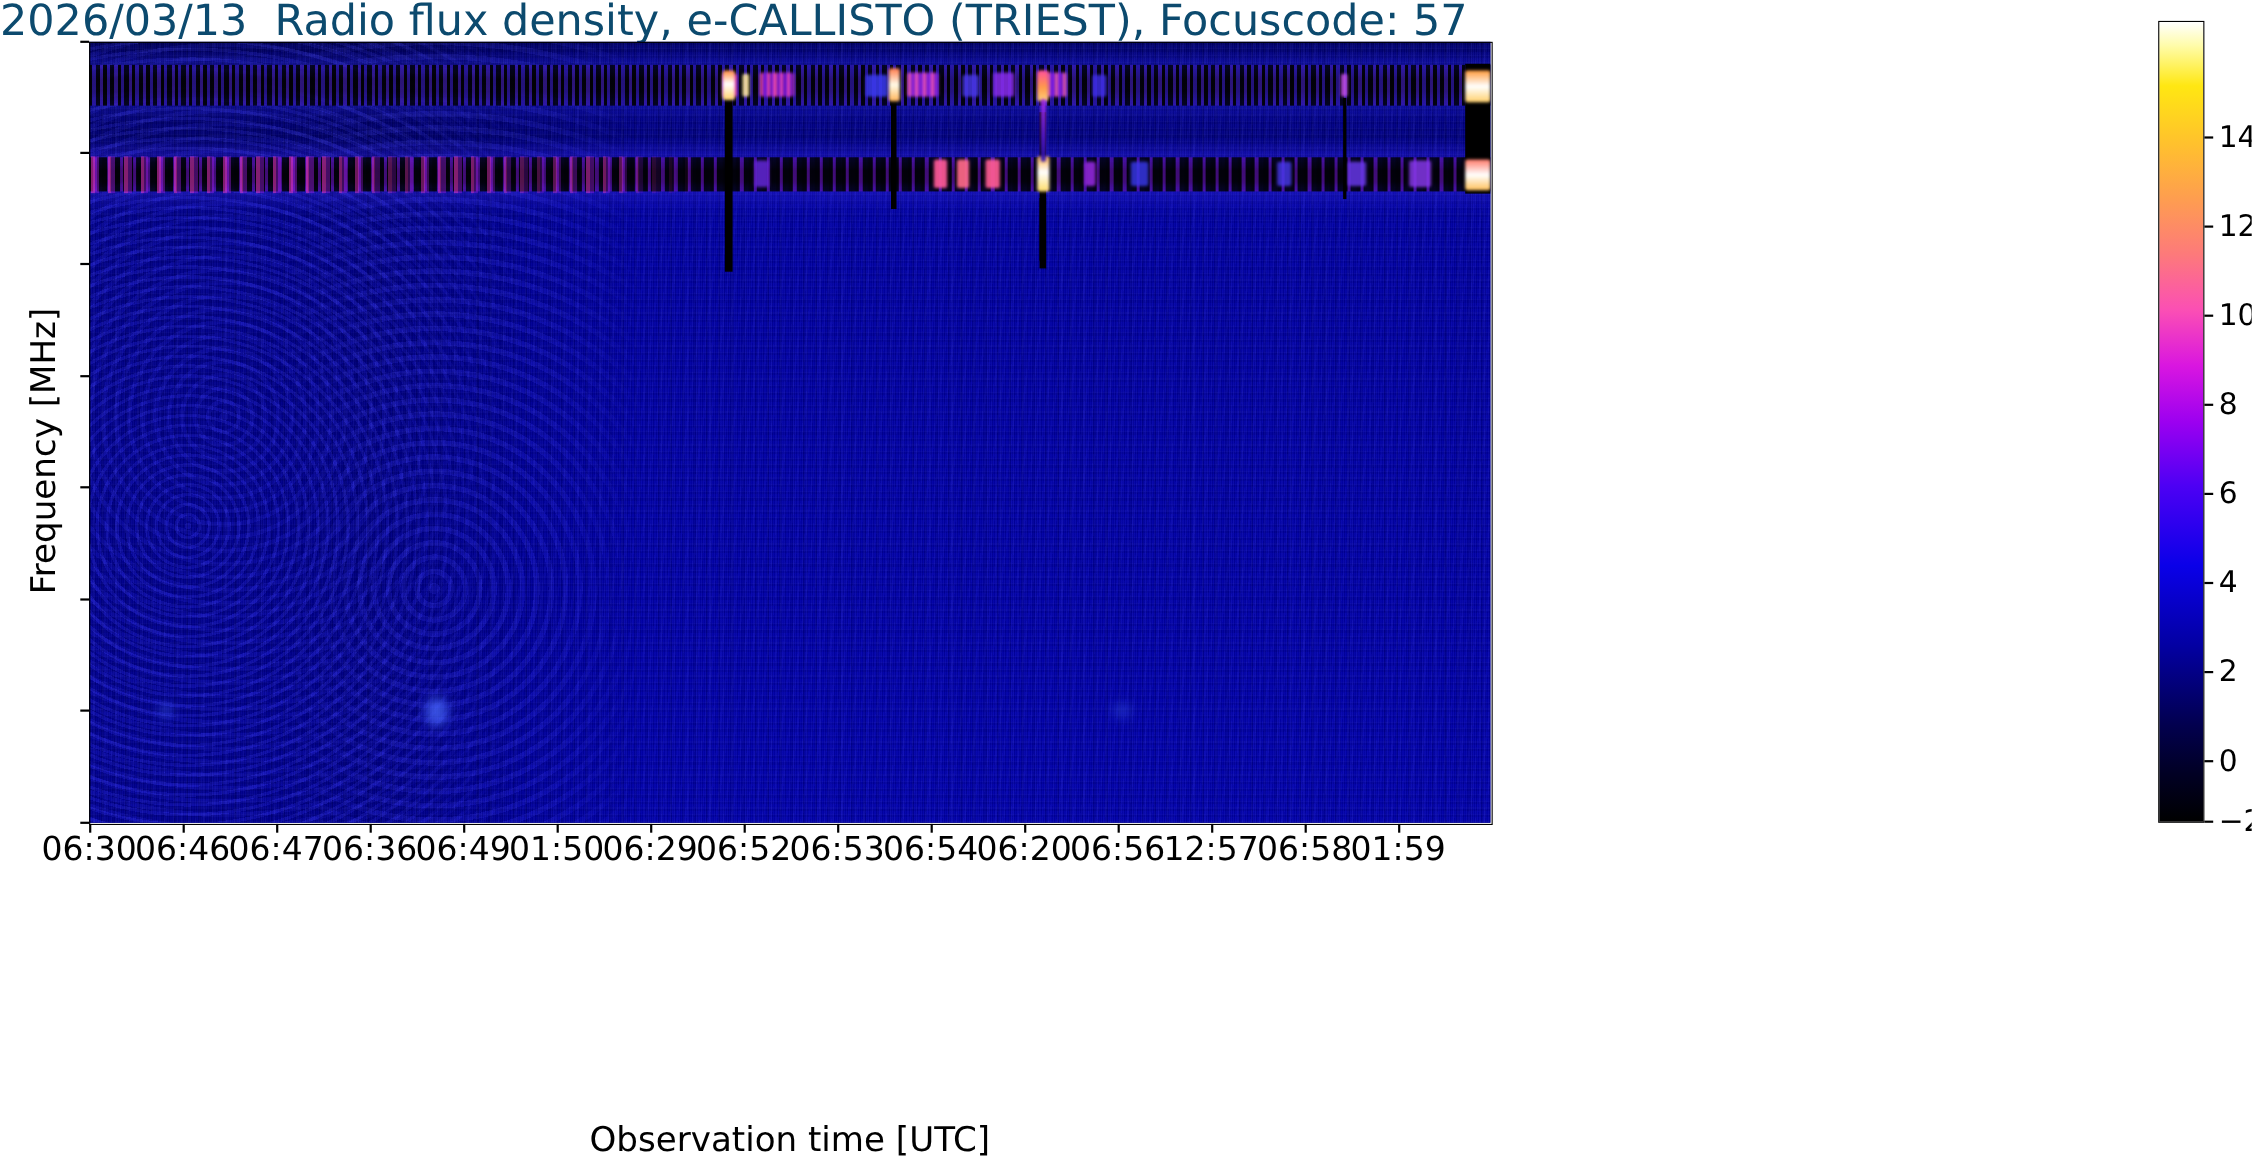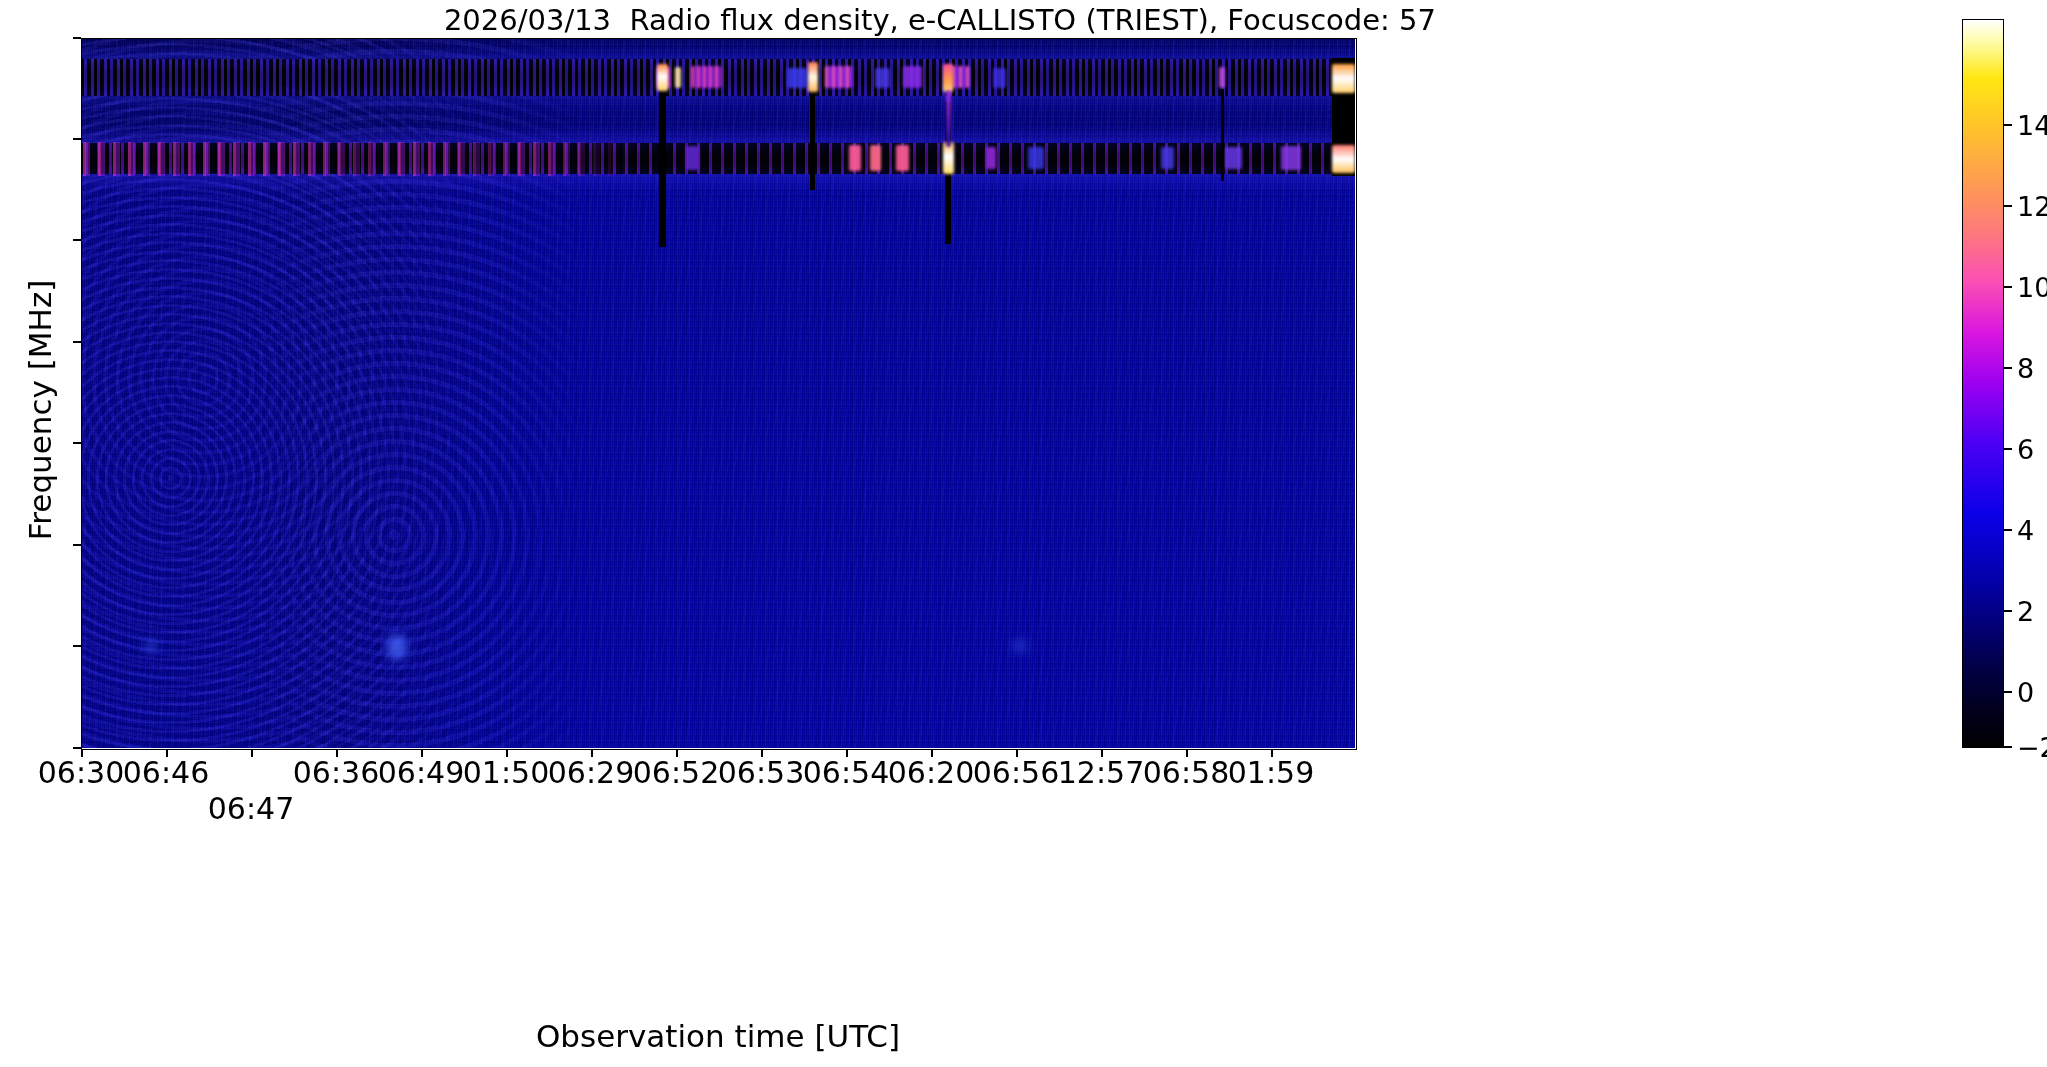--- a/index.html
+++ b/index.html
@@ -24,25 +24,25 @@
     height: 1067px;
     background: #ffffff;
   }
 
   
   #title {
     position: absolute;
     left: 0;
     top: 2px;
     width: 1436px;
-    text-align: right;
-    font-size: 29px;
+    text-align: left;
+    font-size: 39px;
     line-height: 36px;
     white-space: pre;
-    color: #000000;
+    color: #0c4a6e;
   }
 
   
   #axes {
     position: absolute;
     left: 81px;
     top: 38px;
     width: 1274px;
     height: 710px;
     background: #00008b;
@@ -466,21 +466,21 @@
   <div id="ylabel">Frequency [MHz]</div>
 
   <div>
     <div class="xtick-mark" style="left:81px;"></div>
     <div class="xtick-label" style="left:81px;">06:30</div>
 
     <div class="xtick-mark" style="left:166px;"></div>
     <div class="xtick-label" style="left:166px;">06:46</div>
 
     <div class="xtick-mark" style="left:251px;"></div>
-    <div class="xtick-label" style="left:251px;margin-top:36px;">06:47</div>
+    <div class="xtick-label" style="left:251px;">06:47</div>
 
     <div class="xtick-mark" style="left:336px;"></div>
     <div class="xtick-label" style="left:336px;">06:36</div>
 
     <div class="xtick-mark" style="left:421px;"></div>
     <div class="xtick-label" style="left:421px;">06:49</div>
 
     <div class="xtick-mark" style="left:506px;"></div>
     <div class="xtick-label" style="left:506px;">01:50</div>
 

